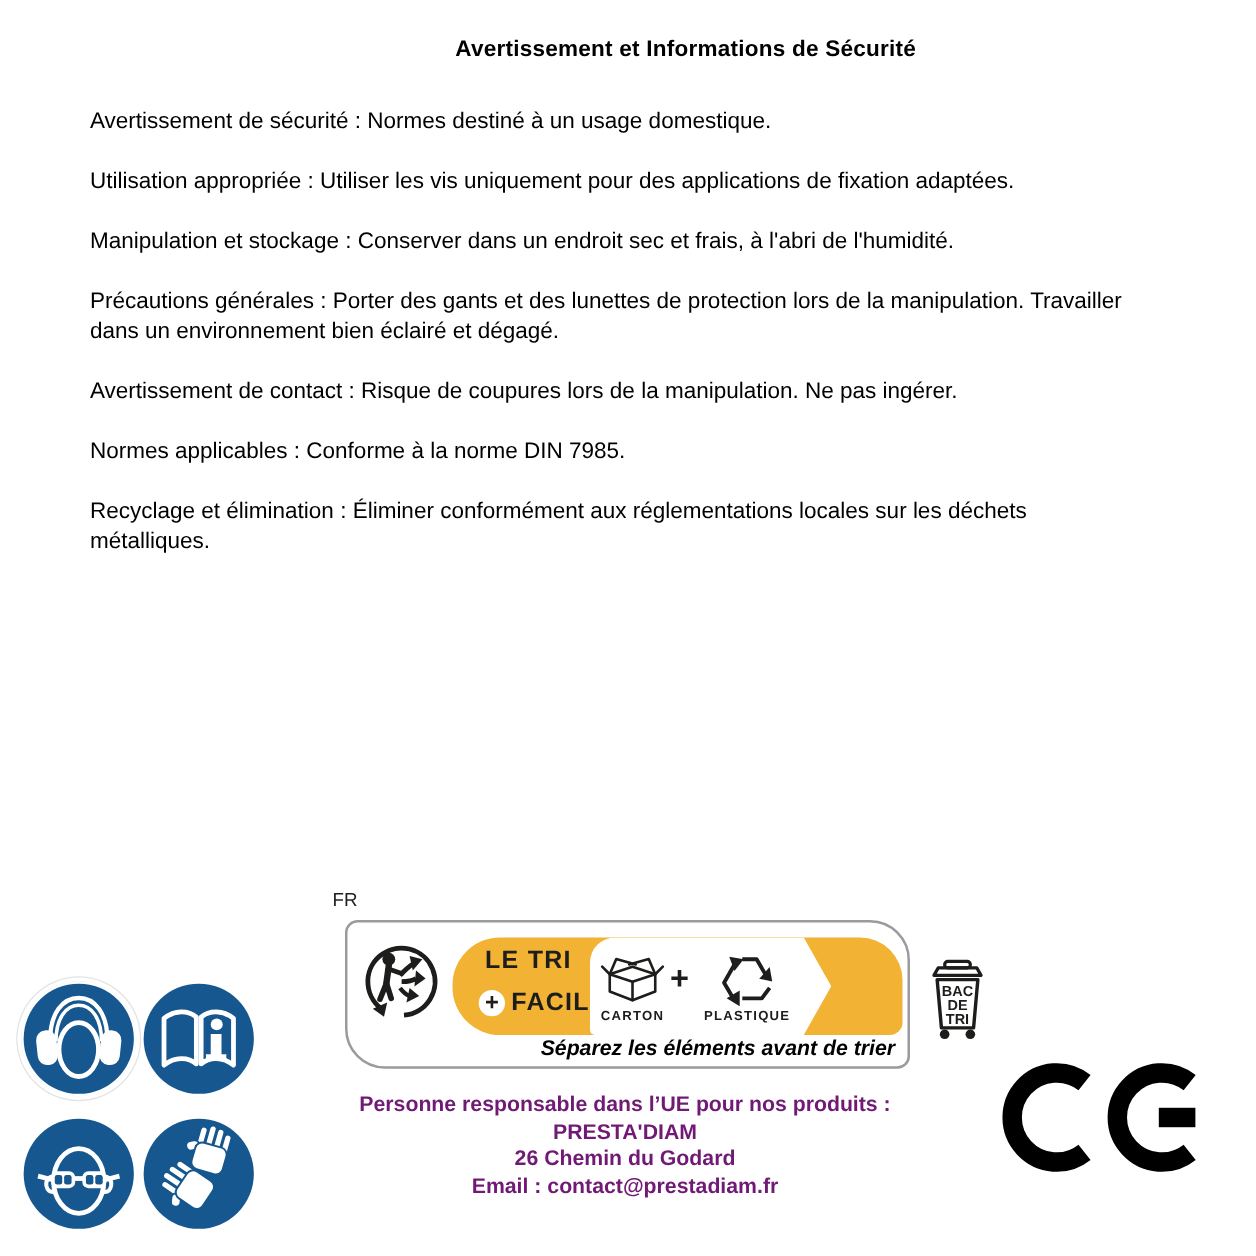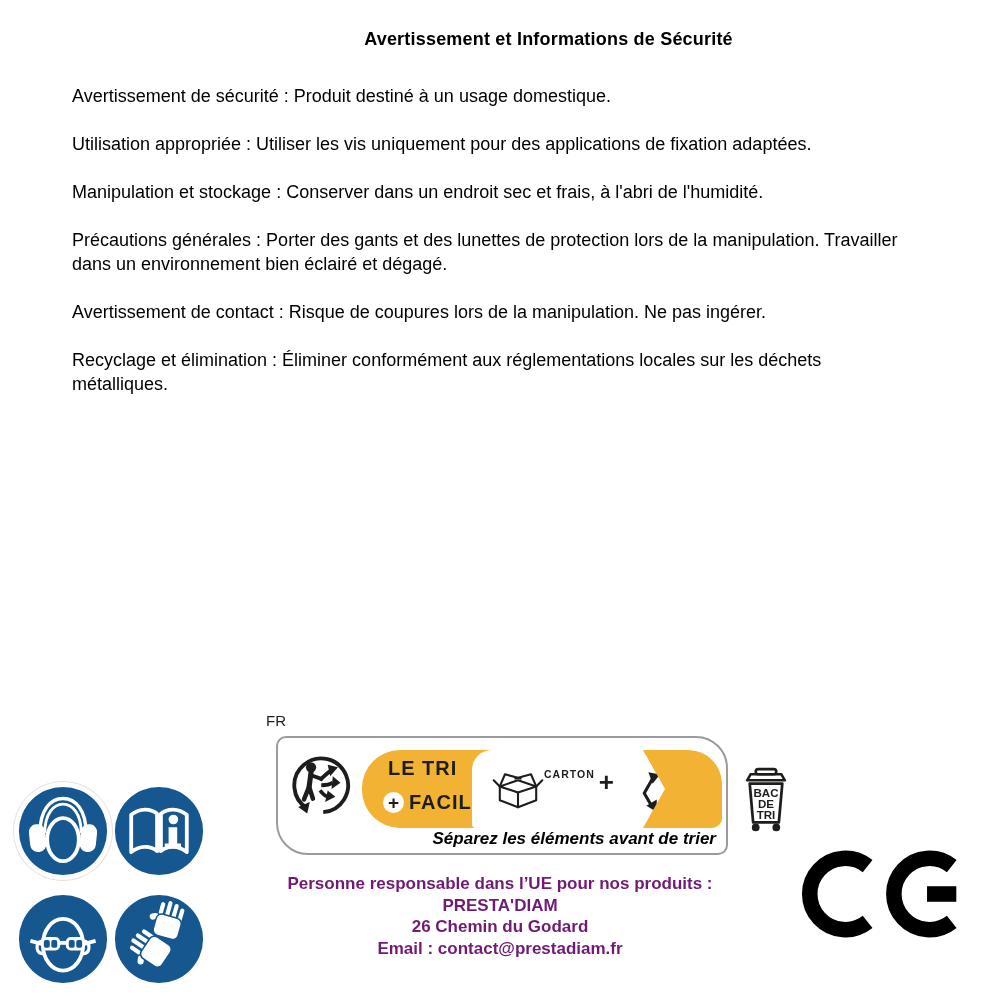--- a/index.html
+++ b/index.html
@@ -44,21 +44,21 @@
   .facile{
     position:absolute;left:47px;top:41px;font-size:20px;font-weight:800;
     letter-spacing:1px;color:#1d1d1b;
   }
   .materials{
     position:absolute;left:110px;top:0;width:193px;height:78px;background:#fff;
     border-radius:20px 0 0 4px;
     clip-path:polygon(0 0,171px 0,193px 39px,171px 78px,0 78px);
     display:flex;align-items:center;padding:0;box-sizing:border-box;
   }
-  .material{display:flex;flex-direction:row;align-items:flex-start;margin-left:20px;}
+  .material{display:flex;flex-direction:column;align-items:center;margin-left:8px;}
   .material-label{font-size:10.5px;font-weight:bold;letter-spacing:1px;color:#1d1d1b;margin-top:2px;}
   .mat-plus{font-size:26px;font-weight:800;color:#1d1d1b;margin:0 4px 14px 4px;}
   .bin{position:absolute;left:380px;top:17px;}
   .tagline{
     position:absolute;right:10px;top:91px;font-size:17px;font-style:italic;
     font-weight:600;color:#000000;white-space:nowrap;
   }
 
   
   .address{
@@ -67,25 +67,26 @@
   }
   
   .ce{position:absolute;left:797px;top:846px;}
 </style>
 </head>
 <body>
 
 <div class="title">Avertissement et Informations de Sécurité</div>
 
 <div class="content">
-  <p>Avertissement de sécurité : Produit destiné à un usage domestique.</p>
+  <p>Avertissement de sécurité : Normes destiné à un usage domestique.</p>
   <p>Utilisation appropriée : Utiliser les vis uniquement pour des applications de fixation adaptées.</p>
   <p>Manipulation et stockage : Conserver dans un endroit sec et frais, à l'abri de l'humidité.</p>
   <p>Précautions générales : Porter des gants et des lunettes de protection lors de la manipulation. Travailler dans un environnement bien éclairé et dégagé.</p>
   <p>Avertissement de contact : Risque de coupures lors de la manipulation. Ne pas ingérer.</p>
+  <p>Normes applicables : Conforme à la norme DIN 7985.</p>
   <p>Recyclage et élimination : Éliminer conformément aux réglementations locales sur les déchets métalliques.</p>
 </div>
 
 <div class="icons-grid">
 
   <svg class="ringed" width="92" height="92" viewBox="0 0 96 96">
     <circle cx="48" cy="48" r="46" fill="#15578E"></circle>
     <path d="M24,50 C24,26 35,14 48,14 C61,14 72,26 72,50" fill="none" stroke="#fff" stroke-width="3.6"></path>
     <path d="M29,50 C29,30 38,20 48,20 C58,20 67,30 67,50" fill="none" stroke="#fff" stroke-width="3"></path>
     <rect x="13" y="41" width="17" height="29" rx="8" fill="#fff" transform="rotate(-6 21 55)"></rect>

